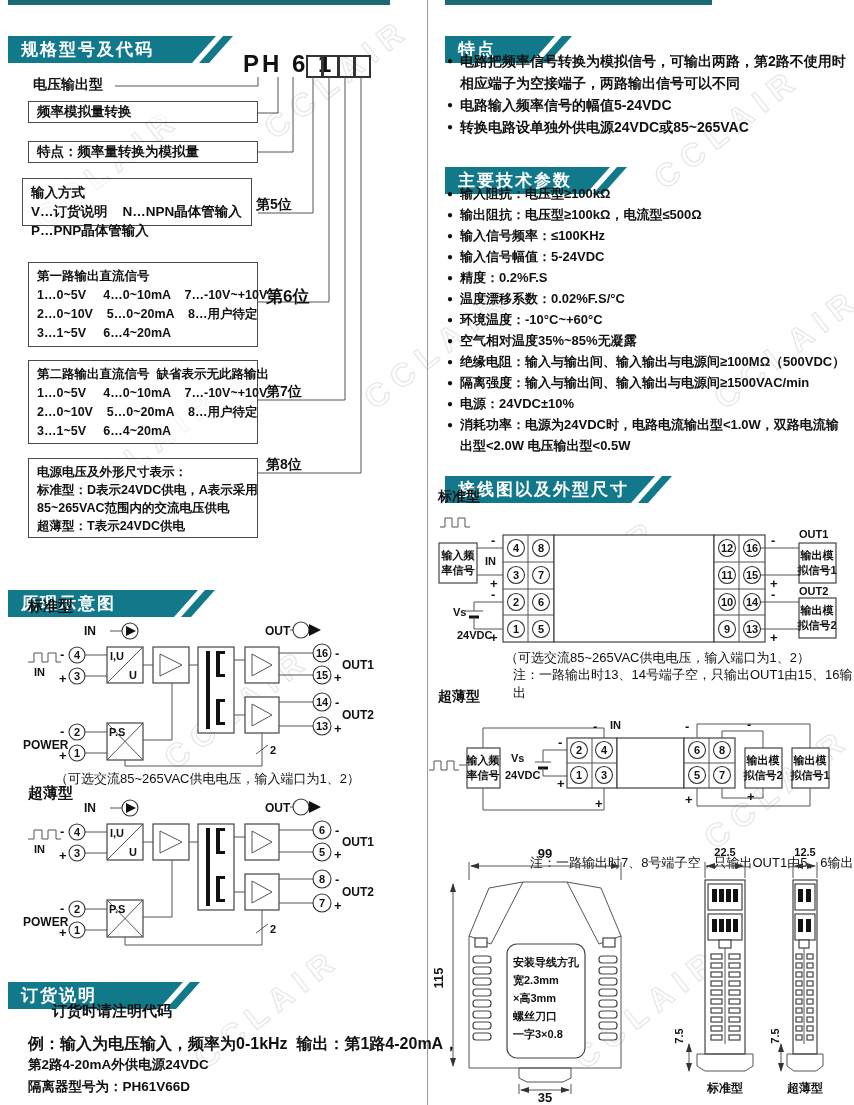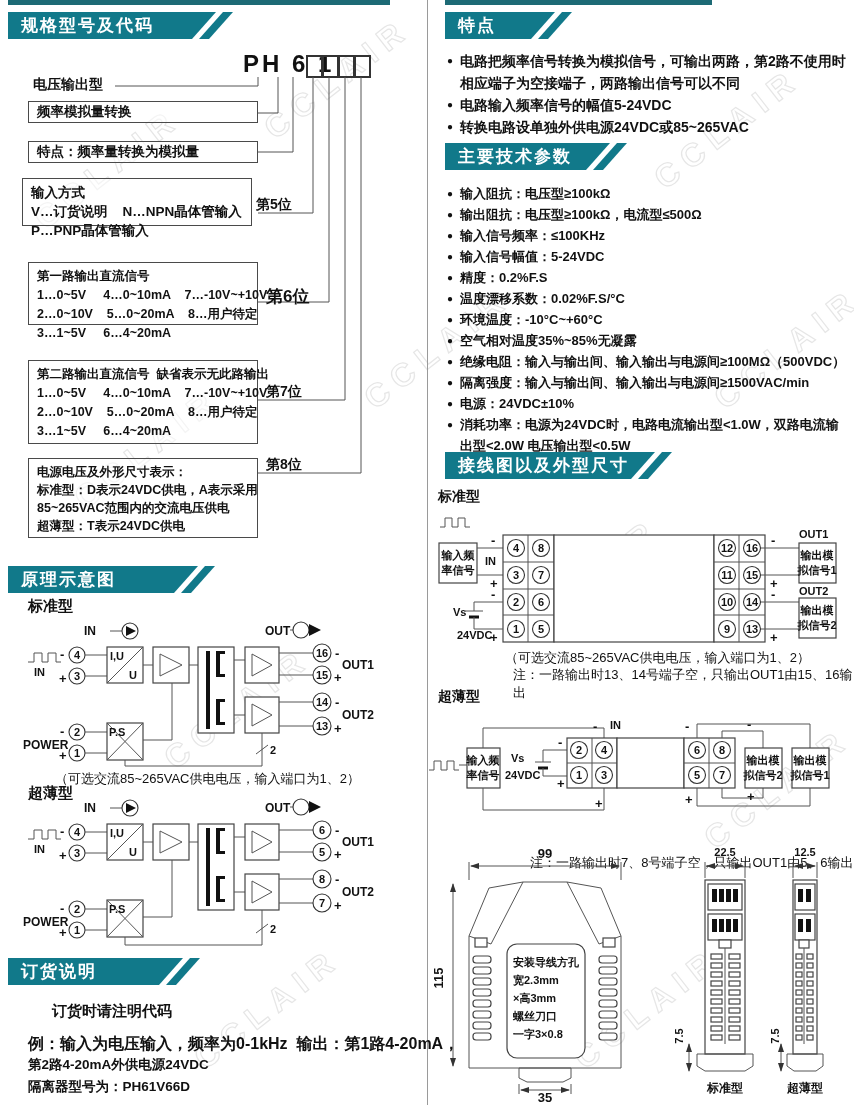--- a/index.html
+++ b/index.html
@@ -3,21 +3,21 @@
 <meta charset="utf-8">
 <style>
   html,body{margin:0;padding:0;}
   body{width:854px;height:1105px;position:relative;background:#fff;overflow:hidden;
        font-family:"Liberation Sans","DejaVu Sans",sans-serif;color:#111;}
   
   .wm{position:absolute;font:bold 32px "Liberation Sans",sans-serif;letter-spacing:9px;
       color:transparent;-webkit-text-stroke:1.2px #e6e6e6;transform:rotate(-38deg);
       z-index:1;pointer-events:none;}
   
-  .banner{position:absolute;height:27px;z-index:2;}
+  .banner{position:absolute;height:27px;z-index:2;margin-top:24px;}
   .banner-main{position:absolute;left:0;top:0;height:27px;width:100%;background:#11798a;
       clip-path:polygon(0 0,100% 0,calc(100% - 24px) 100%,0 100%);
       color:#fff;font-size:17px;font-weight:bold;letter-spacing:2px;
       line-height:27px;padding-left:13px;box-sizing:border-box;}
   .banner-tail{position:absolute;right:-17px;top:0;width:34px;height:27px;background:#11798a;
       clip-path:polygon(24px 0,34px 0,10px 100%,0 100%);}
   .topstrip{position:absolute;top:0;height:5px;background:#1d6a75;z-index:2;}
   .divider{position:absolute;left:427px;top:0;width:1px;height:1105px;background:#9a9a9a;z-index:2;}
   
   .specbox{position:absolute;border:1px solid #4a4a4a;background:rgba(255,255,255,.55);
@@ -87,21 +87,21 @@
 
 <div class="specbox" style="left:28px;top:101px;width:230px;height:22px;line-height:20px;padding-left:8px">频率模拟量转换</div>
 <div class="specbox" style="left:28px;top:141px;width:230px;height:22px;line-height:20px;padding-left:8px">特点：频率量转换为模拟量</div>
 
 <div class="specbox" style="left:22px;top:178px;width:230px;height:48px;padding:4px 9px 0 8px;line-height:19px">
   <div class="pre">输入方式</div>
   <div class="pre">V…订货说明    N…NPN晶体管输入</div>
   <div class="pre">P…PNP晶体管输入</div>
 </div>
 
-<div class="specbox" style="left:28px;top:262px;width:230px;height:63px;padding:4px 12px 0 8px;line-height:19px;font-size:12.5px">
+<div class="specbox" style="left:28px;top:262px;width:230px;height:85px;padding:4px 12px 0 8px;line-height:19px;font-size:12.5px">
   <div class="pre">第一路输出直流信号</div>
   <div class="pre">1…0~5V     4…0~10mA    7…-10V~+10V</div>
   <div class="pre">2…0~10V    5…0~20mA    8…用户待定</div>
   <div class="pre">3…1~5V     6…4~20mA</div>
 </div>
 
 <div class="specbox" style="left:28px;top:360px;width:230px;height:84px;padding:4px 0 0 8px;line-height:19px;font-size:12.5px">
   <div class="pre">第二路输出直流信号  缺省表示无此路输出</div>
   <div class="pre">1…0~5V     4…0~10mA    7…-10V~+10V</div>
   <div class="pre">2…0~10V    5…0~20mA    8…用户待定</div>

